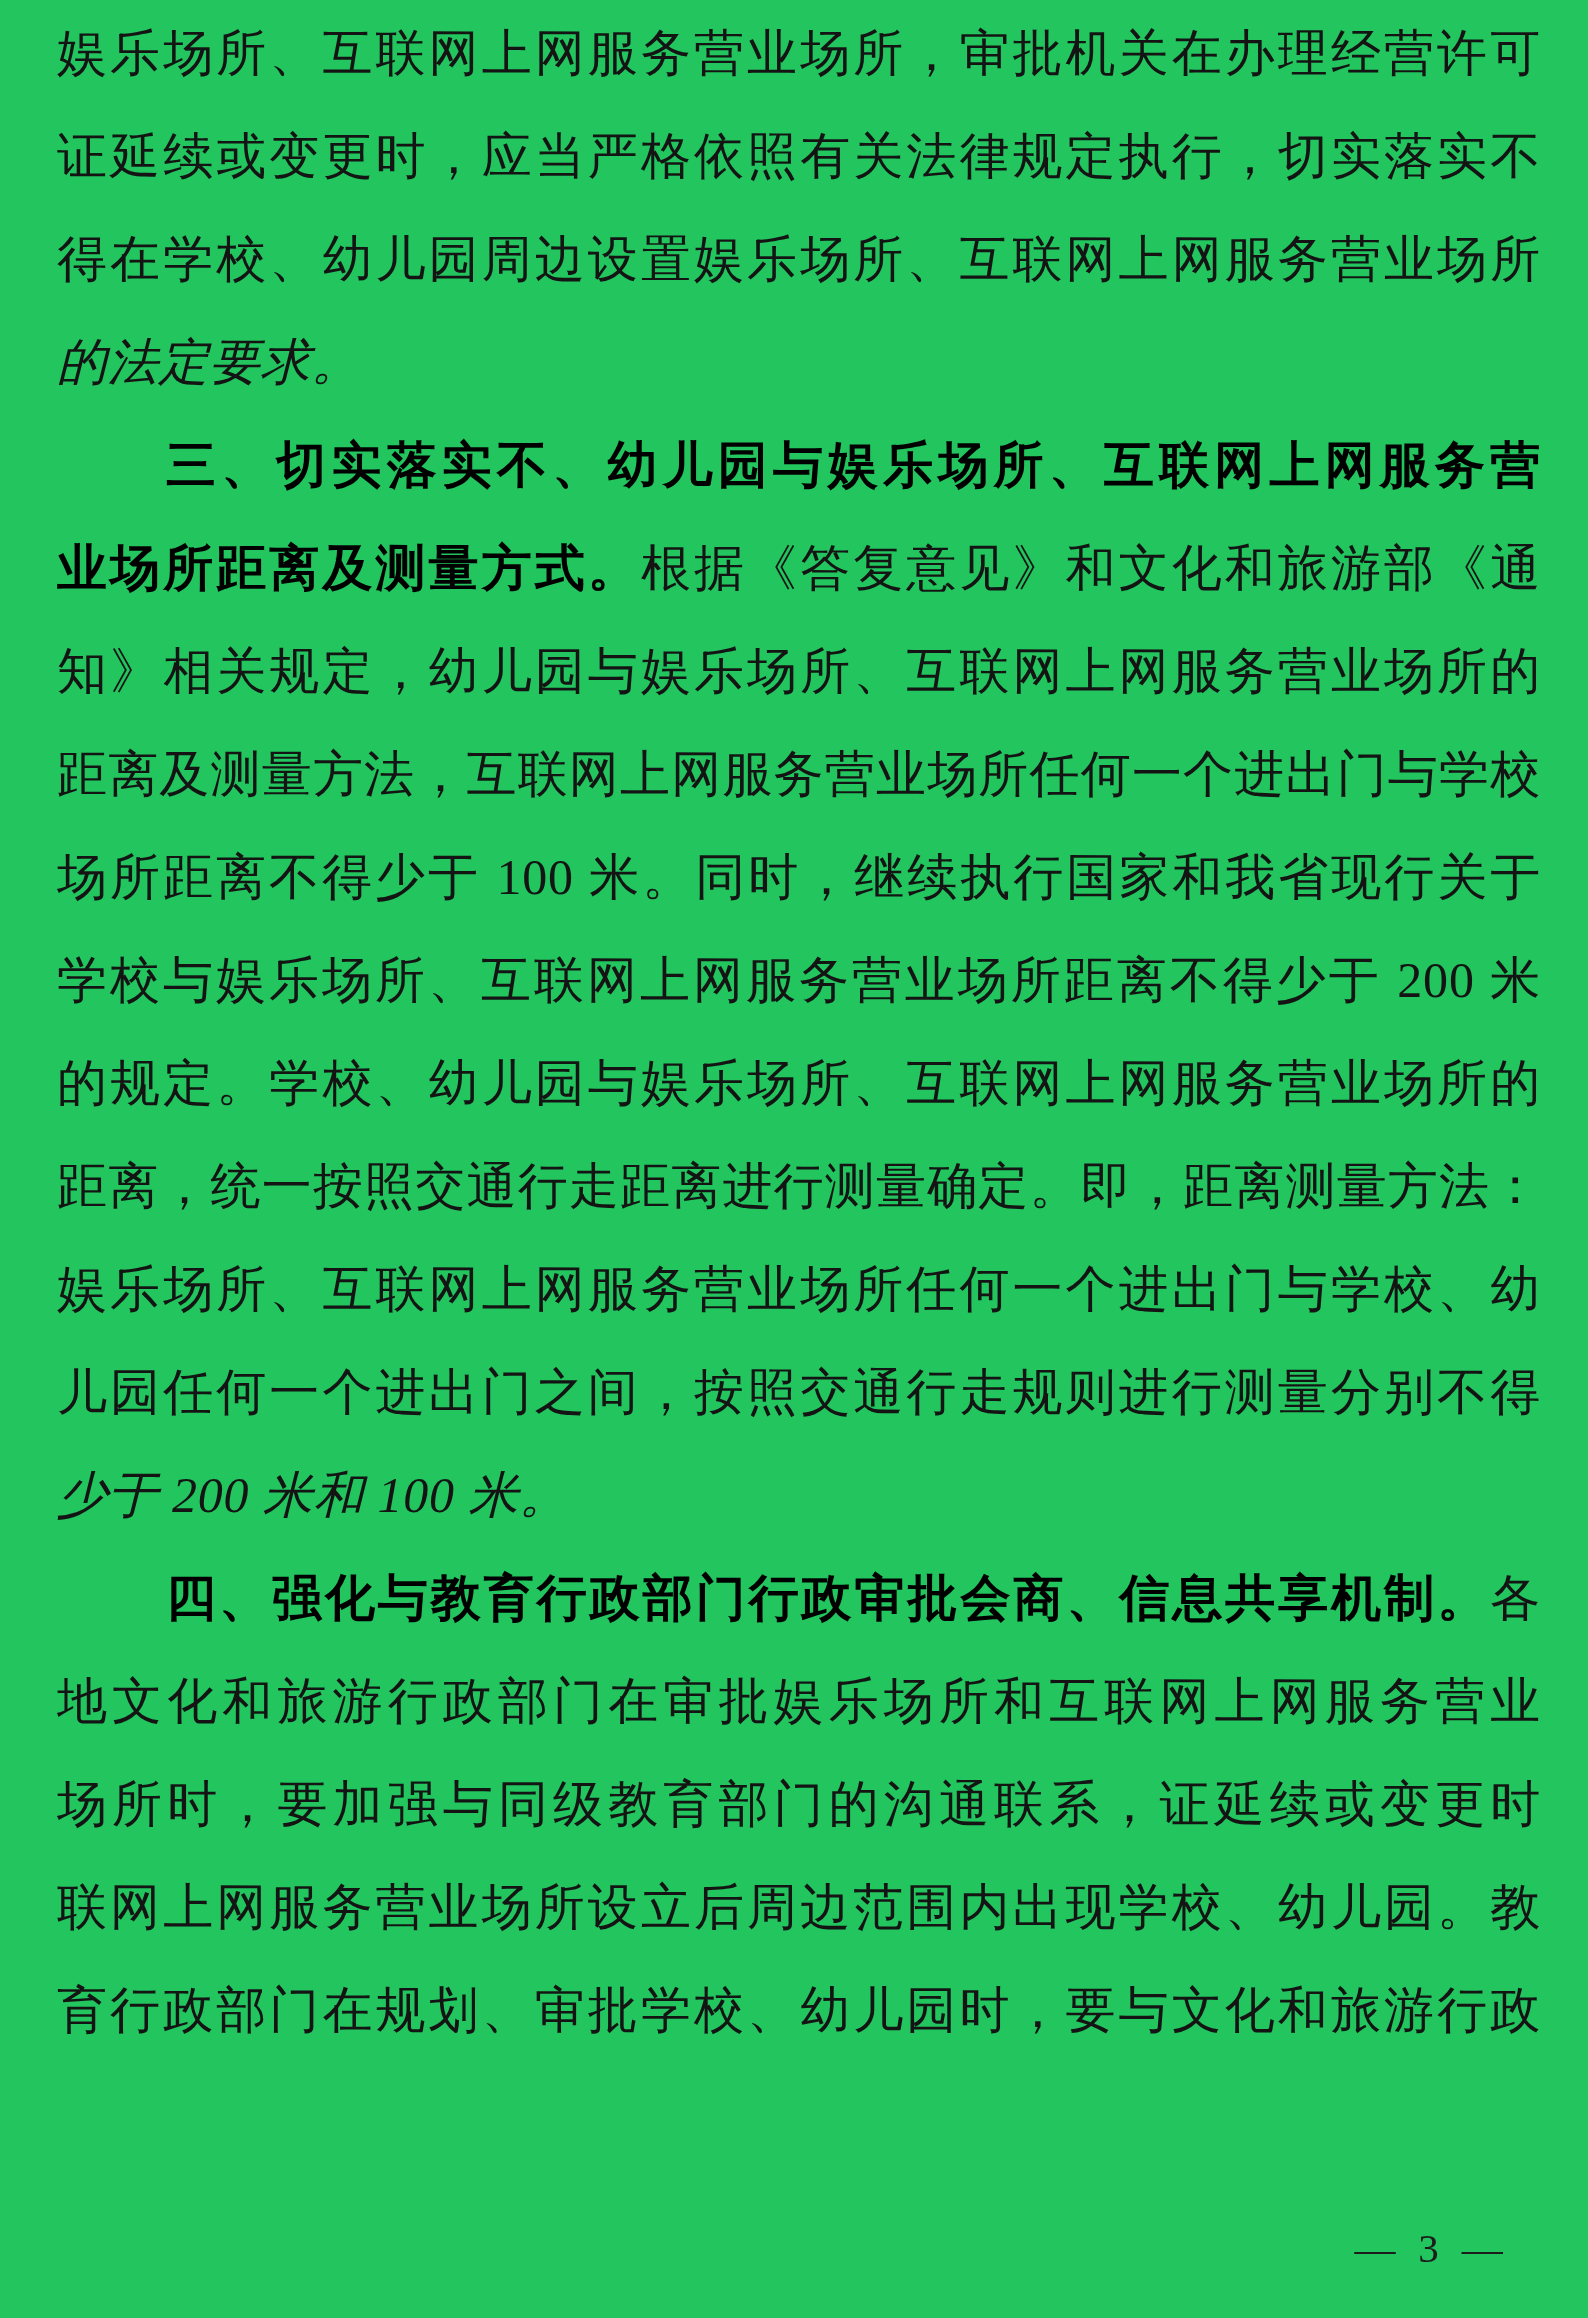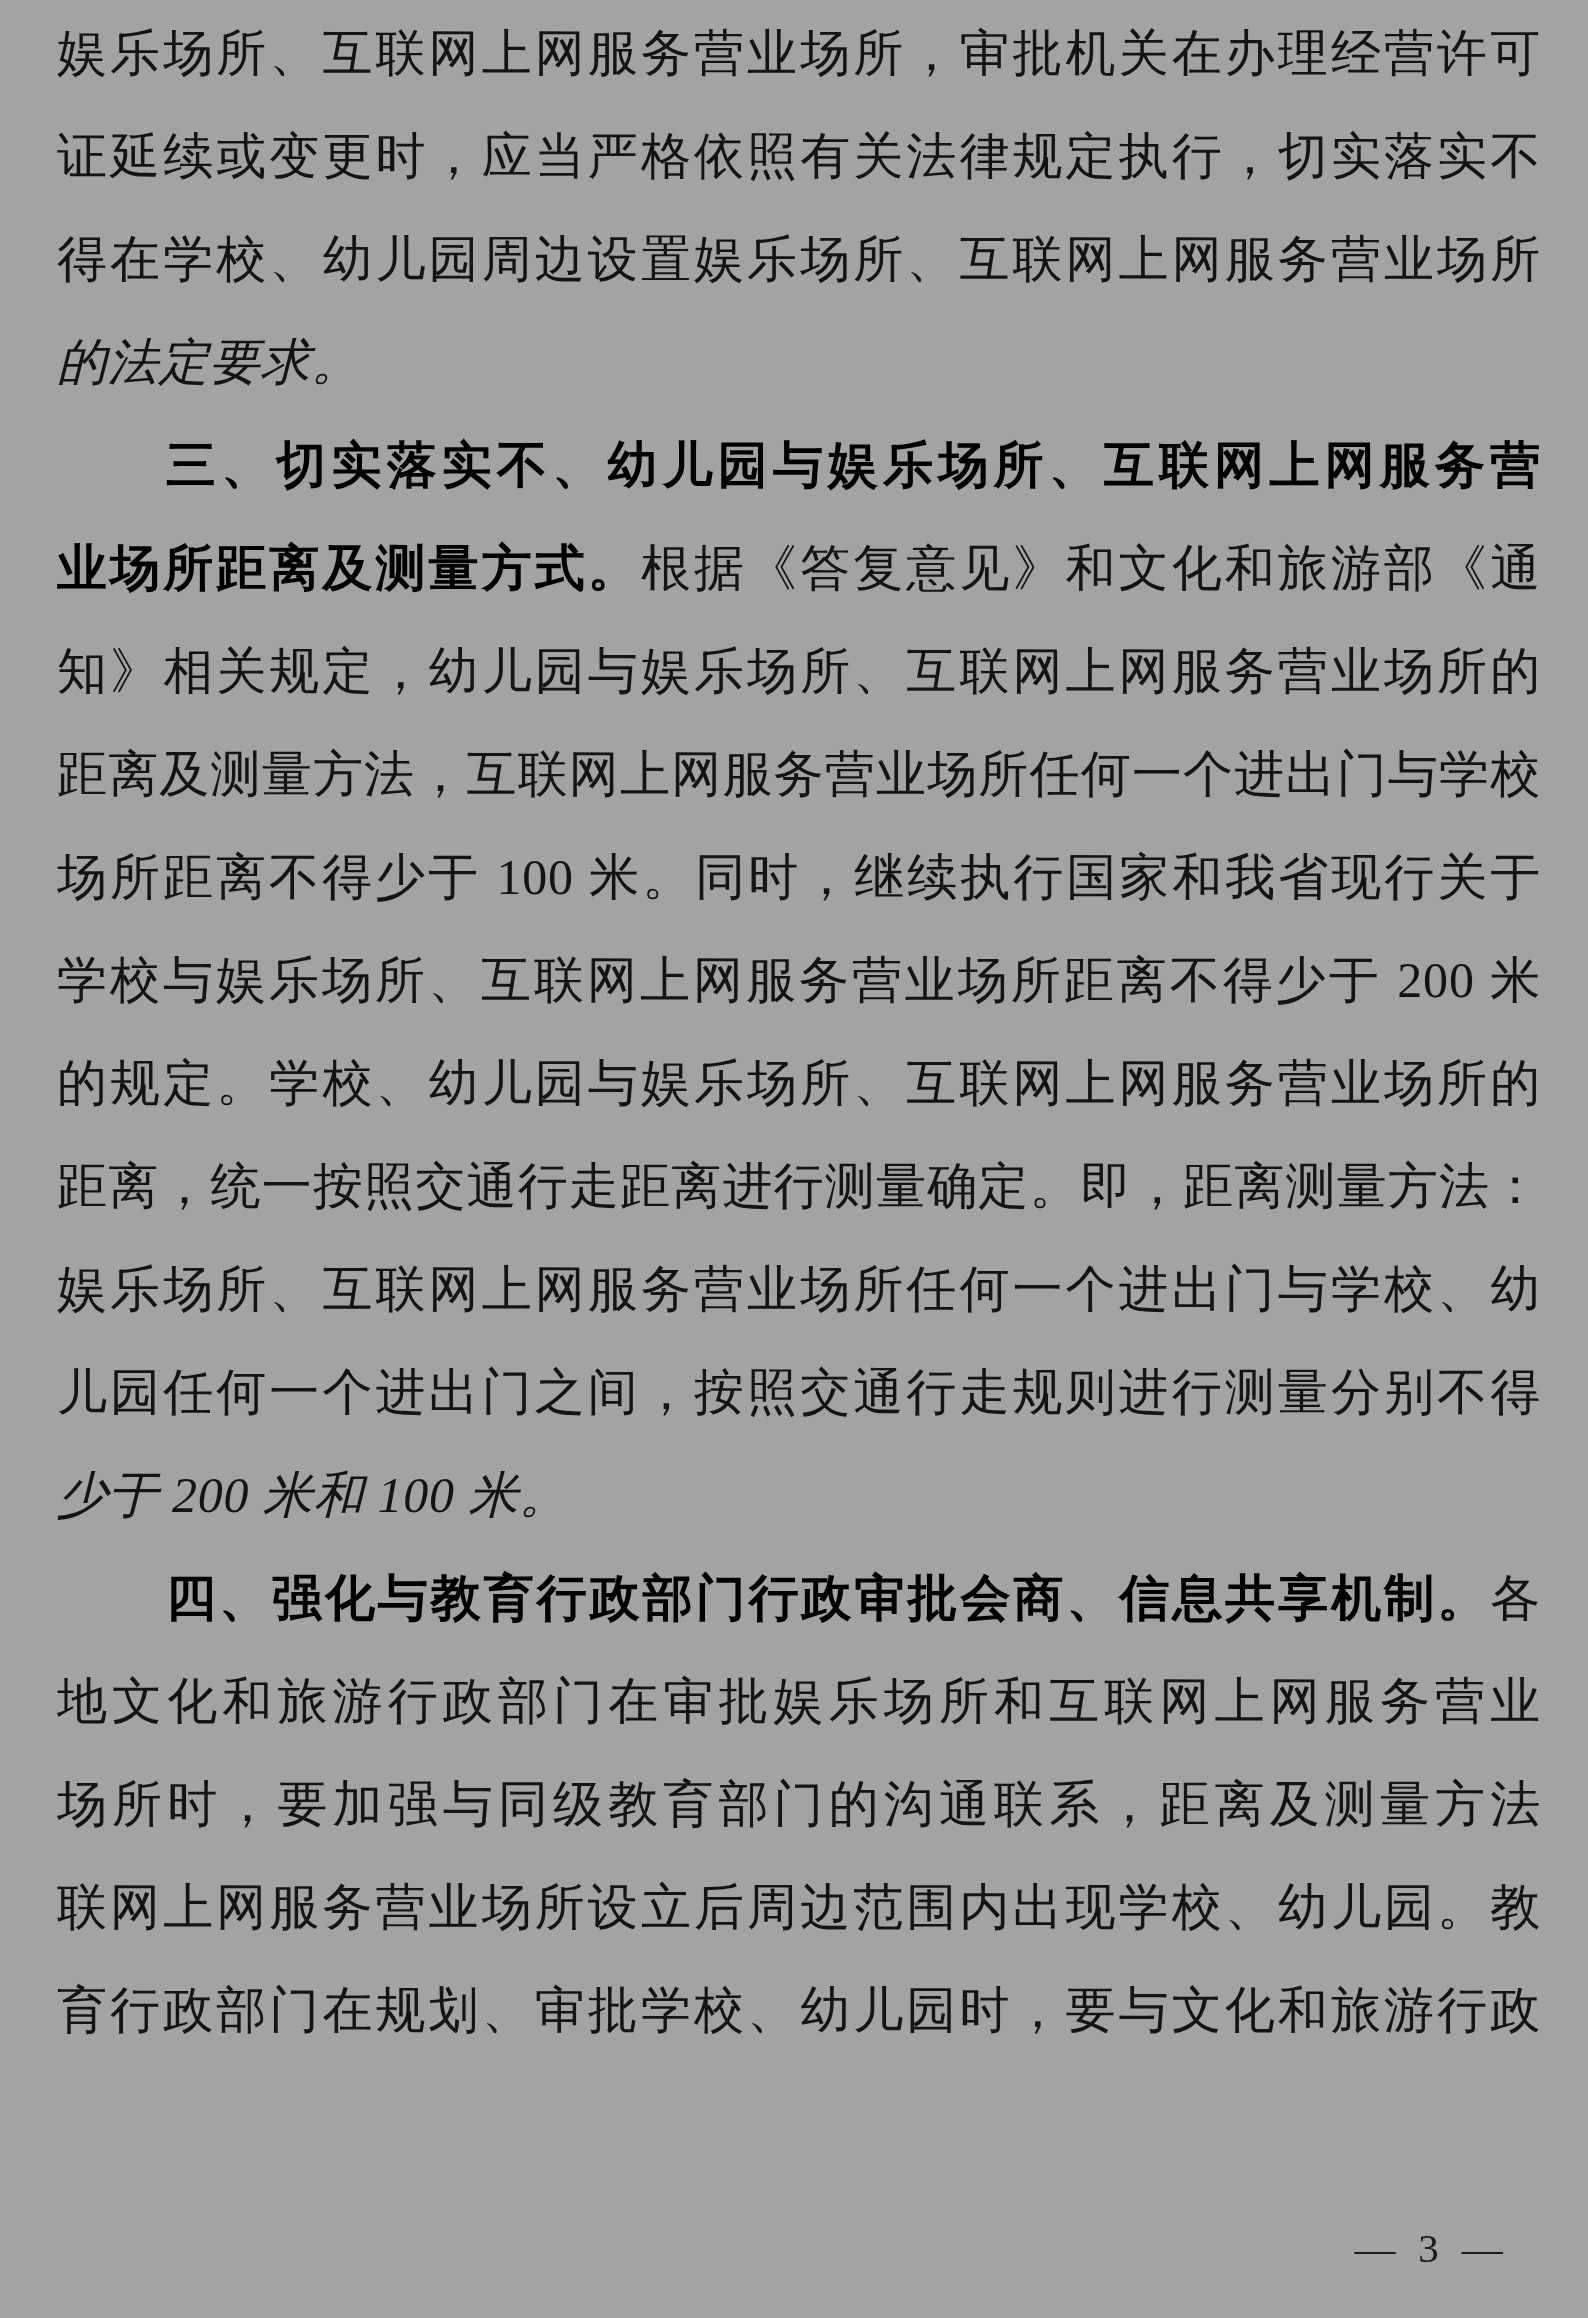--- a/index.html
+++ b/index.html
@@ -1,20 +1,20 @@
 <!DOCTYPE html>
 <html style="font-size:12.6px"><head>
 <meta charset="utf-8">
 <style>
   html,body{margin:0;padding:0;background:#e8e8e8;}
   .page{
     position:relative;
     width:1588px;
     height:2319px;
-    background:#a3a3a3;
+    background:#22c55e;
     overflow:hidden;
     font-family:"Liberation Serif","DejaVu Serif",serif;
     color:#141414;
   }
   .body-text{
     position:absolute;
     left:57px;
     right:47px;
     top:1.6px;
   }
@@ -72,19 +72,19 @@
       <div class="line"><span class="r">距离及测量方法，互联网上网服务营业场所任何一个进出门与学校</span></div>
       <div class="line"><span class="r">场所距离不得少于 100 米。同时，继续执行国家和我省现行关于</span></div>
       <div class="line"><span class="r">学校与娱乐场所、互联网上网服务营业场所距离不得少于 200 米</span></div>
       <div class="line"><span class="r">的规定。学校、幼儿园与娱乐场所、互联网上网服务营业场所的</span></div>
       <div class="line"><span class="r">距离，统一按照交通行走距离进行测量确定。即，距离测量方法：</span></div>
       <div class="line"><span class="r">娱乐场所、互联网上网服务营业场所任何一个进出门与学校、幼</span></div>
       <div class="line"><span class="r">儿园任何一个进出门之间，按照交通行走规则进行测量分别不得</span></div>
       <div class="line noj"><span class="r">少于 200 米和 100 米。</span></div>
       <div class="line indent"><span class="b">四、强化与教育行政部门行政审批会商、信息共享机制。</span><span class="r">各</span></div>
       <div class="line"><span class="r">地文化和旅游行政部门在审批娱乐场所和互联网上网服务营业</span></div>
-      <div class="line"><span class="r">场所时，要加强与同级教育部门的沟通联系，距离及测量方法</span></div>
+      <div class="line"><span class="r">场所时，要加强与同级教育部门的沟通联系，证延续或变更时</span></div>
       <div class="line"><span class="r">联网上网服务营业场所设立后周边范围内出现学校、幼儿园。教</span></div>
       <div class="line"><span class="r">育行政部门在规划、审批学校、幼儿园时，要与文化和旅游行政</span></div>
     </main>
   <footer class="page-number">— 3 —</footer>
 </div>
 
 
 </body></html>

